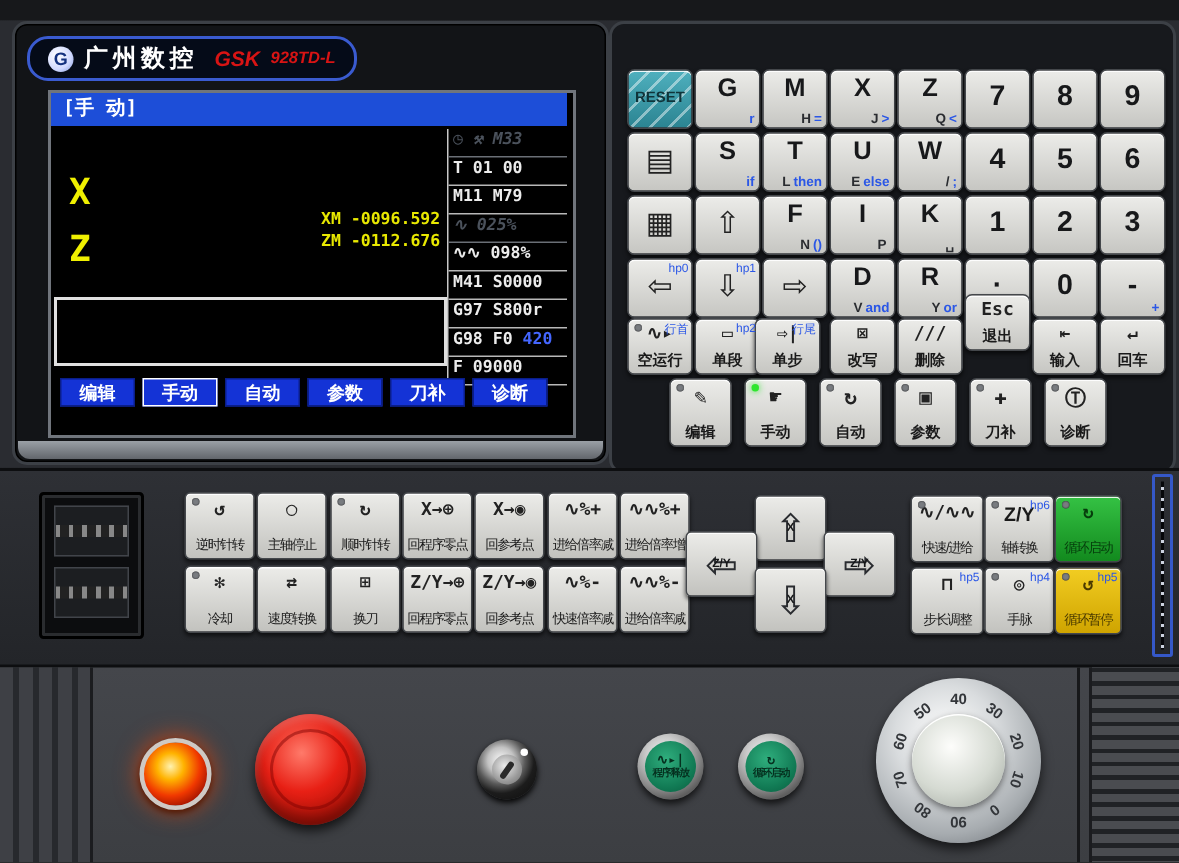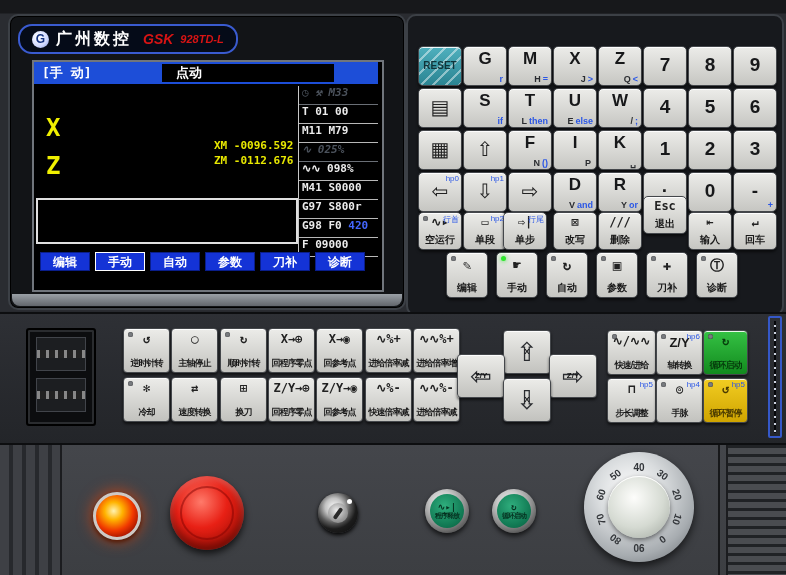--- a/index.html
+++ b/index.html
@@ -58,21 +58,21 @@
   .fk .flabel{position:absolute;left:0;right:0;bottom:2px;text-align:center;font-weight:bold;font-size:10px;color:#1a1a1a;white-space:nowrap;}
   .mk{height:44px;width:40px;}
   .mk .ficon{top:4px;font-size:14px;}
   
   .mid{position:absolute;left:0;top:312px;width:786px;height:133px;
     background:linear-gradient(#2e3035,#232529);border-top:2px solid #0d0e10;border-bottom:2px solid #0d0e10;box-sizing:border-box;}
   .mb{position:absolute;width:45px;height:43px;border-radius:4px;border:1px solid #44474b;
     background:linear-gradient(180deg,#ecece9,#c2c2be);box-shadow:0 2px 3px rgba(0,0,0,.6),inset 0 1px 0 rgba(255,255,255,.9);}
   .mb .ficon{position:absolute;left:0;right:0;top:3px;text-align:center;font:bold 12px "DejaVu Sans Mono",monospace;color:#222;white-space:nowrap;}
   .mb .fmain{position:absolute;left:0;right:0;top:4px;text-align:center;font-weight:bold;font-size:13px;color:#1a1a1a;}
-  .mb .flabel{position:absolute;left:0;right:0;bottom:2px;text-align:center;font-weight:bold;font-size:9px;letter-spacing:-1px;color:#1a1a1a;white-space:nowrap;}
+  .mb .flabel{position:absolute;left:0;right:0;bottom:2px;text-align:center;font-weight:normal;font-size:9px;letter-spacing:-1px;color:#1a1a1a;white-space:nowrap;}
   .jog{position:absolute;width:46px;height:42px;border-radius:4px;border:1px solid #44474b;
     background:linear-gradient(180deg,#ecece9,#c2c2be);box-shadow:0 2px 3px rgba(0,0,0,.6),inset 0 1px 0 rgba(255,255,255,.9);}
   .jog .arrow{position:absolute;left:0;right:0;top:2px;text-align:center;font-size:26px;color:#2a2c30;line-height:38px;}
   .jog .ax{position:absolute;left:0;right:0;top:16px;text-align:center;font-weight:bold;font-size:8px;color:#17181a;}
   .mb.green{background:linear-gradient(180deg,#35c244,#128a1e);}
   .mb.green .ficon,.mb.green .flabel{color:#063d0c;}
   .mb.yellow{background:linear-gradient(180deg,#f2cd22,#cfa400);}
   .mb.yellow .ficon,.mb.yellow .flabel{color:#4a3a00;}
   .usb{position:absolute;left:26px;top:328px;width:66px;height:94px;background:#0c0d0f;border:2px solid #000;
     border-radius:3px;box-shadow:inset 0 0 0 2px #2a2c2f;}
@@ -138,21 +138,20 @@
   <div class="monitor">
     <div class="logobar">
       <span class="logocirc">G</span>
       <span class="brand">广州数控</span>
       <span class="modelgsk">GSK</span>
       <span class="modelnum">928TD-L</span>
     </div>
     <div class="screen">
       <div class="titlebar">
         <span>[手 动]</span>
-        <div class="modebox">点动</div>
       </div>
       <span class="bigax" style="left:12px;top:52px;">X</span>
       <span class="bigax" style="left:12px;top:90px;">Z</span>
       <span class="smax" style="left:180px;top:77px;">XM -0096.592</span>
       <span class="smax" style="left:180px;top:92px;">ZM -0112.676</span>
       <div class="statcol">
         <div class="srow dim"><span>◷ ⚒  M33</span></div>
         <div class="srow"><span>T 01 00</span></div>
         <div class="srow"><span>M11  M79</span></div>
         <div class="srow dim"><span>∿  025%</span></div>

